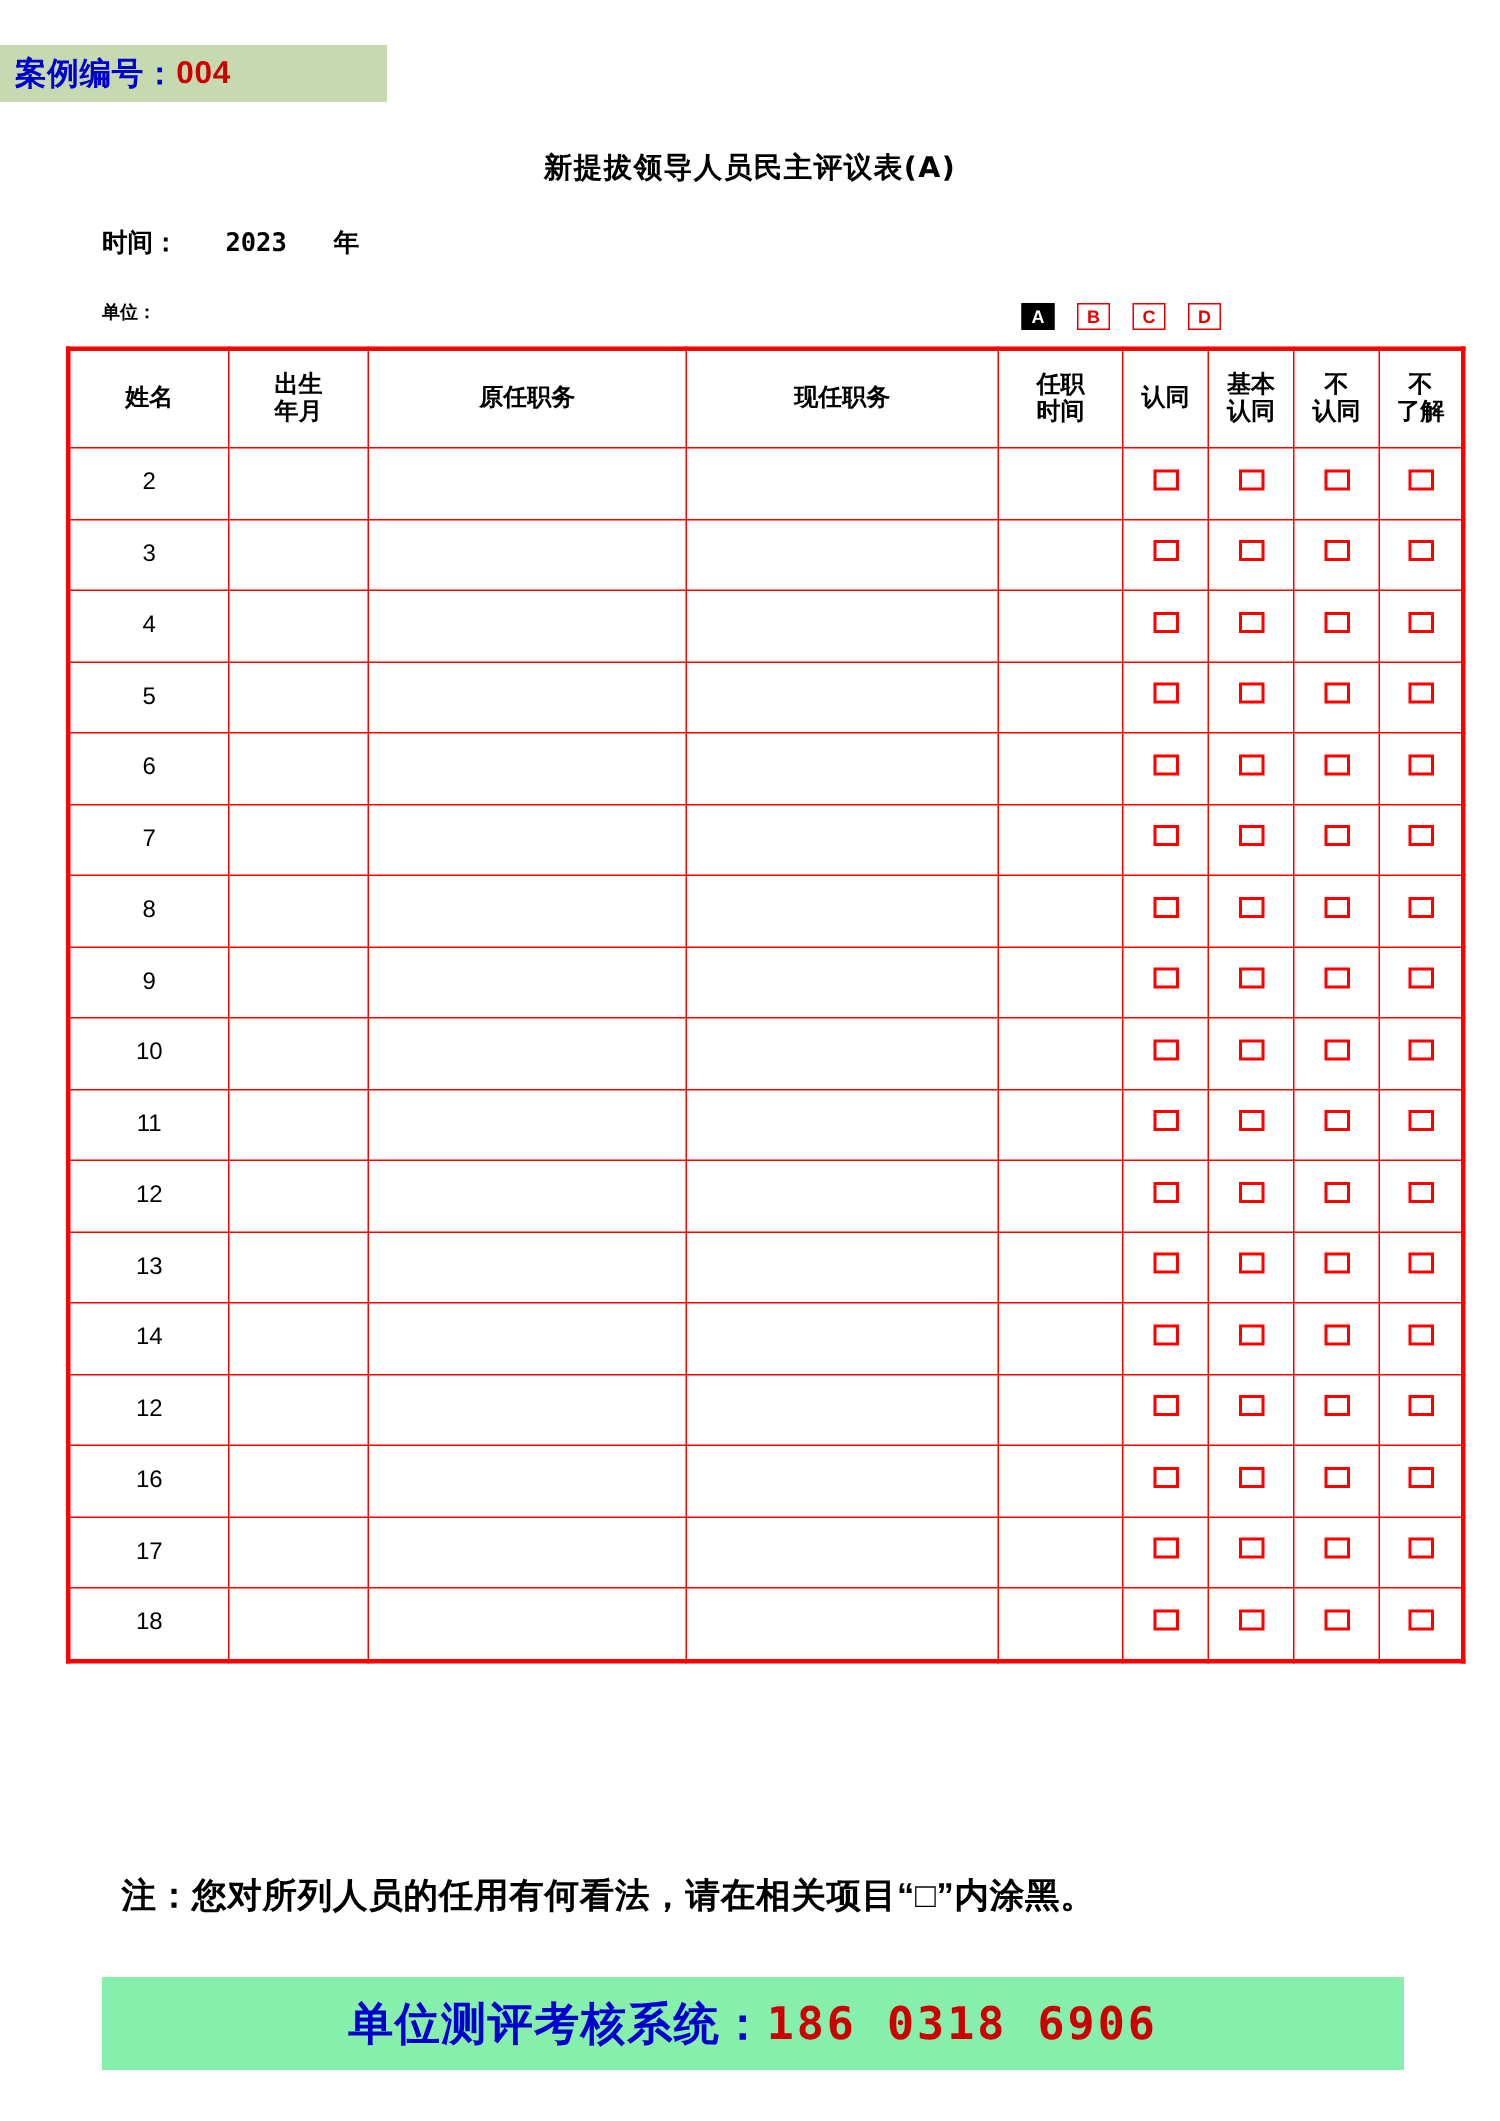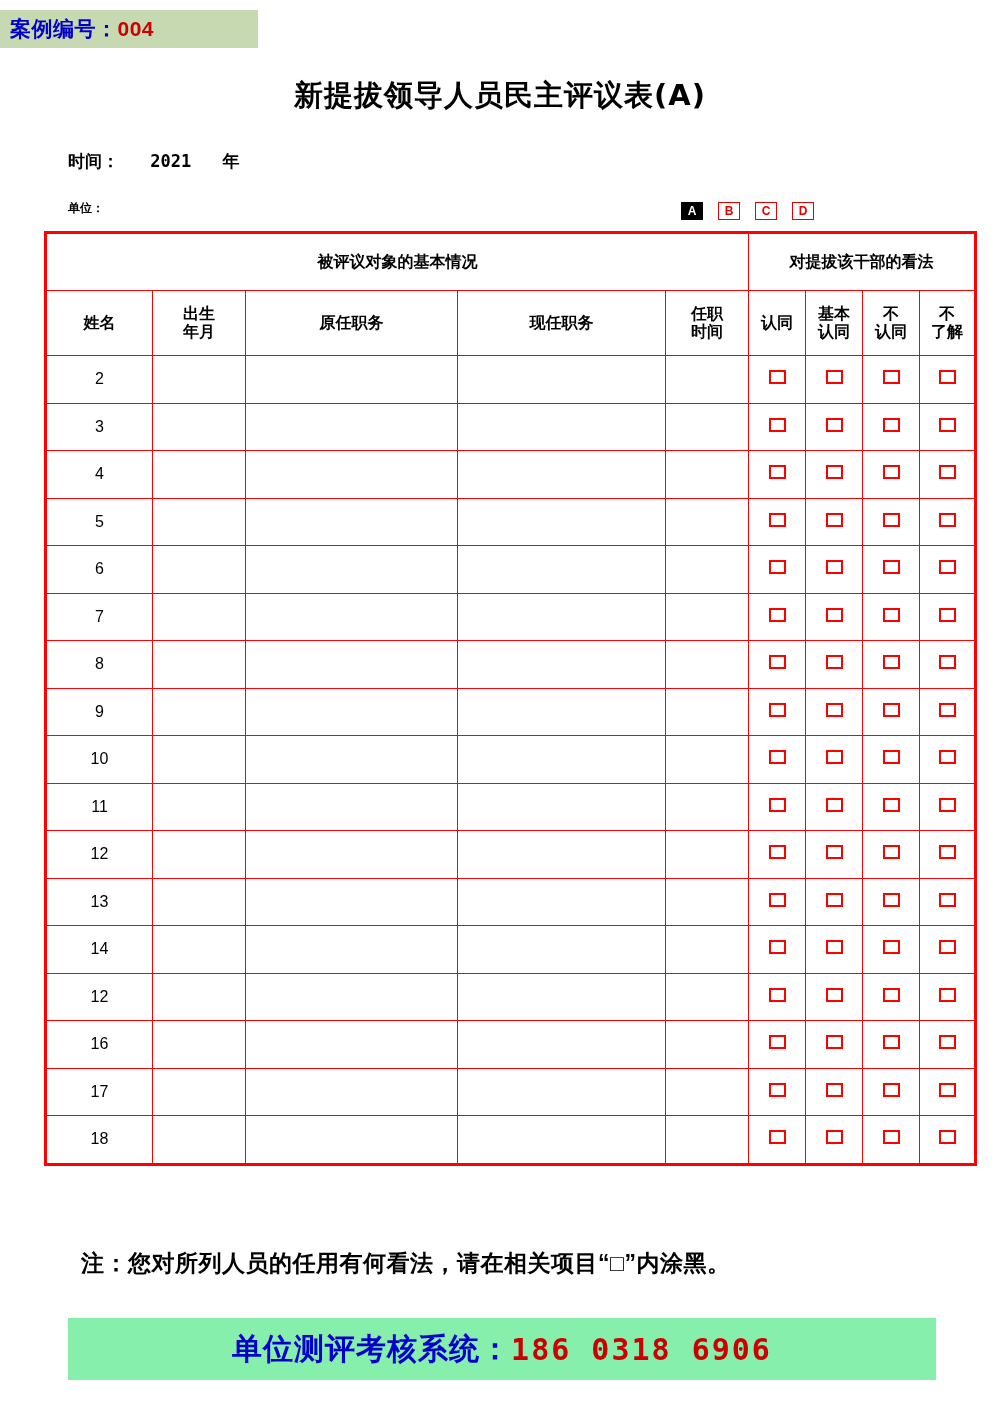--- a/index.html
+++ b/index.html
@@ -13,21 +13,21 @@
     position: relative;
     font-family: "Liberation Sans", "DejaVu Sans", sans-serif;
     color: #000;
     overflow: hidden;
   }
 
   
   .case-badge {
     position: absolute;
     left: 0;
-    top: 10px;
+    top: 30px;
     width: 258px;
     height: 38px;
     background: #c6d9b0;
     display: flex;
     align-items: center;
     padding-left: 10px;
     box-sizing: border-box;
   }
   .case-badge .label {
     font-size: 21px;
@@ -38,25 +38,25 @@
   .case-badge .num {
     font-size: 21px;
     font-weight: bold;
     color: #cc0000;
     letter-spacing: 0.5px;
   }
 
   
   .doc-title {
     position: absolute;
-    top: 76px;
+    top: 99px;
     left: 0;
     width: 1000px;
     text-align: center;
-    font-size: 29px;
+    font-size: 19px;
     font-weight: bold;
     letter-spacing: 1px;
     font-family: "DejaVu Sans", "Liberation Sans", sans-serif;
   }
 
   
   .meta-time {
     position: absolute;
     top: 150px;
     left: 68px;
@@ -204,21 +204,21 @@
 
 <div class="case-badge">
   <span class="label">案例编号：</span>
   <span class="num">004</span>
 </div>
 
 <div class="doc-title">新提拔领导人员民主评议表(A)</div>
 
 <div class="meta-time">
   <span>时间：</span>
-  <span class="val">2021</span>
+  <span class="val">2023</span>
   <span>年</span>
 </div>
 
 <div class="meta-unit">
   <span>单位：</span>
 </div>
 
 <div class="legend">
   <div class="chip active">A</div>
   <div class="chip">B</div>
@@ -233,24 +233,20 @@
       <col style="width:93px">
       <col style="width:212px">
       <col style="width:208px">
       <col style="width:83px">
       <col style="width:57px">
       <col style="width:57px">
       <col style="width:57px">
       <col style="width:56px">
     </colgroup>
     <thead>
-      <tr class="group-head">
-        <td colspan="5">被评议对象的基本情况</td>
-        <td colspan="4">对提拔该干部的看法</td>
-      </tr>
       <tr class="col-head">
         <td>姓名</td>
         <td>
           <div>出生</div>
           <div>年月</div>
         </td>
         <td>原任职务</td>
         <td>现任职务</td>
         <td>
           <div>任职</div>

